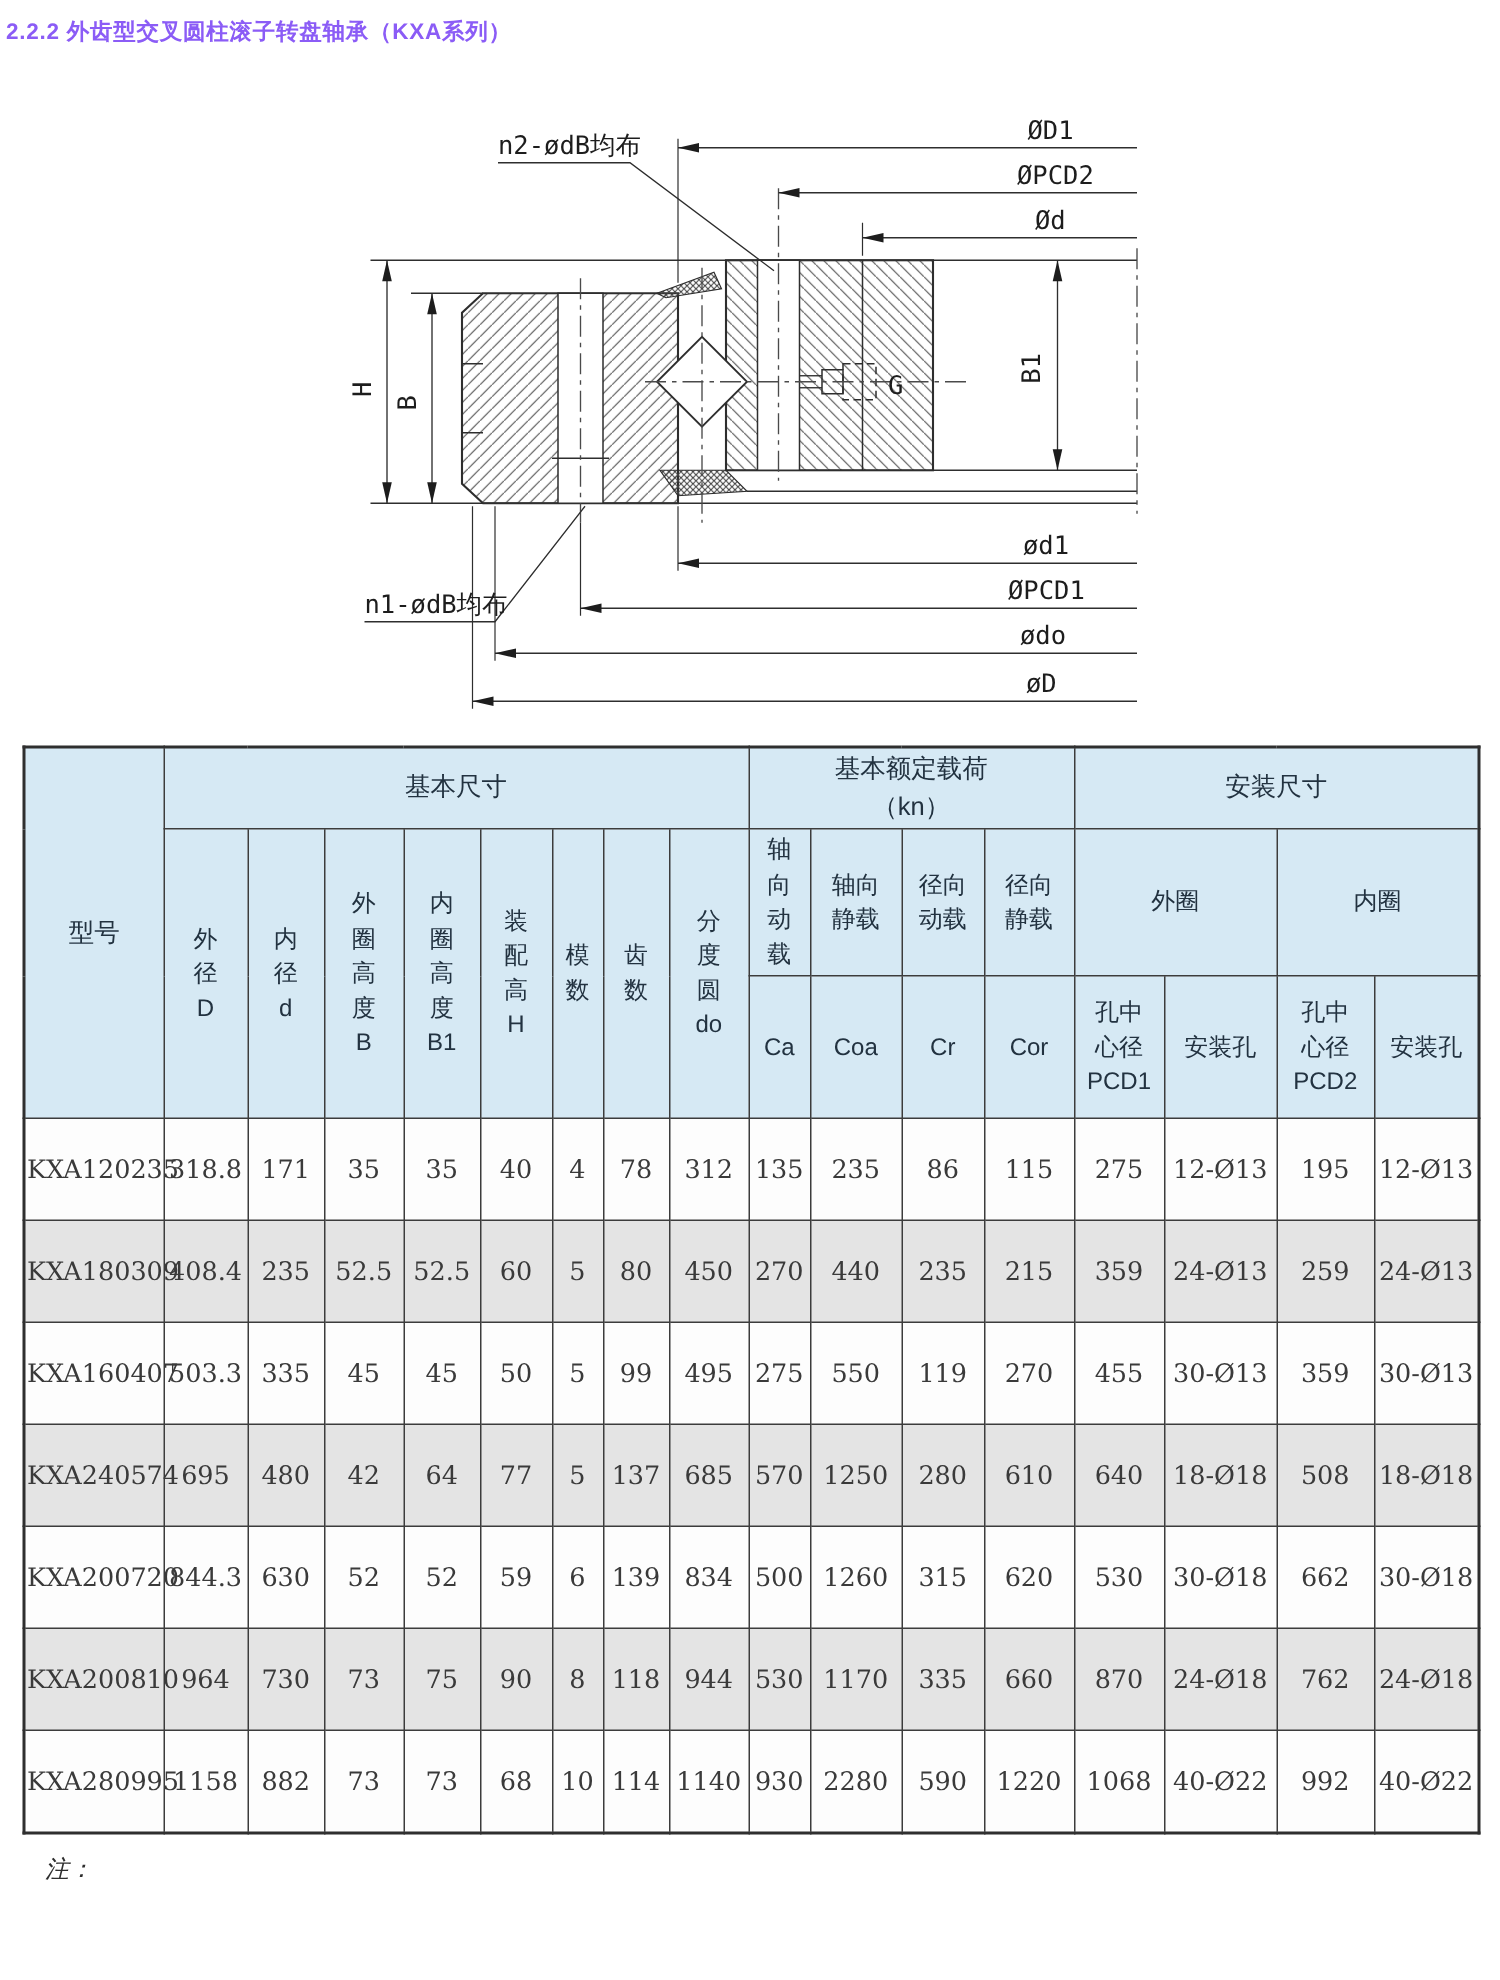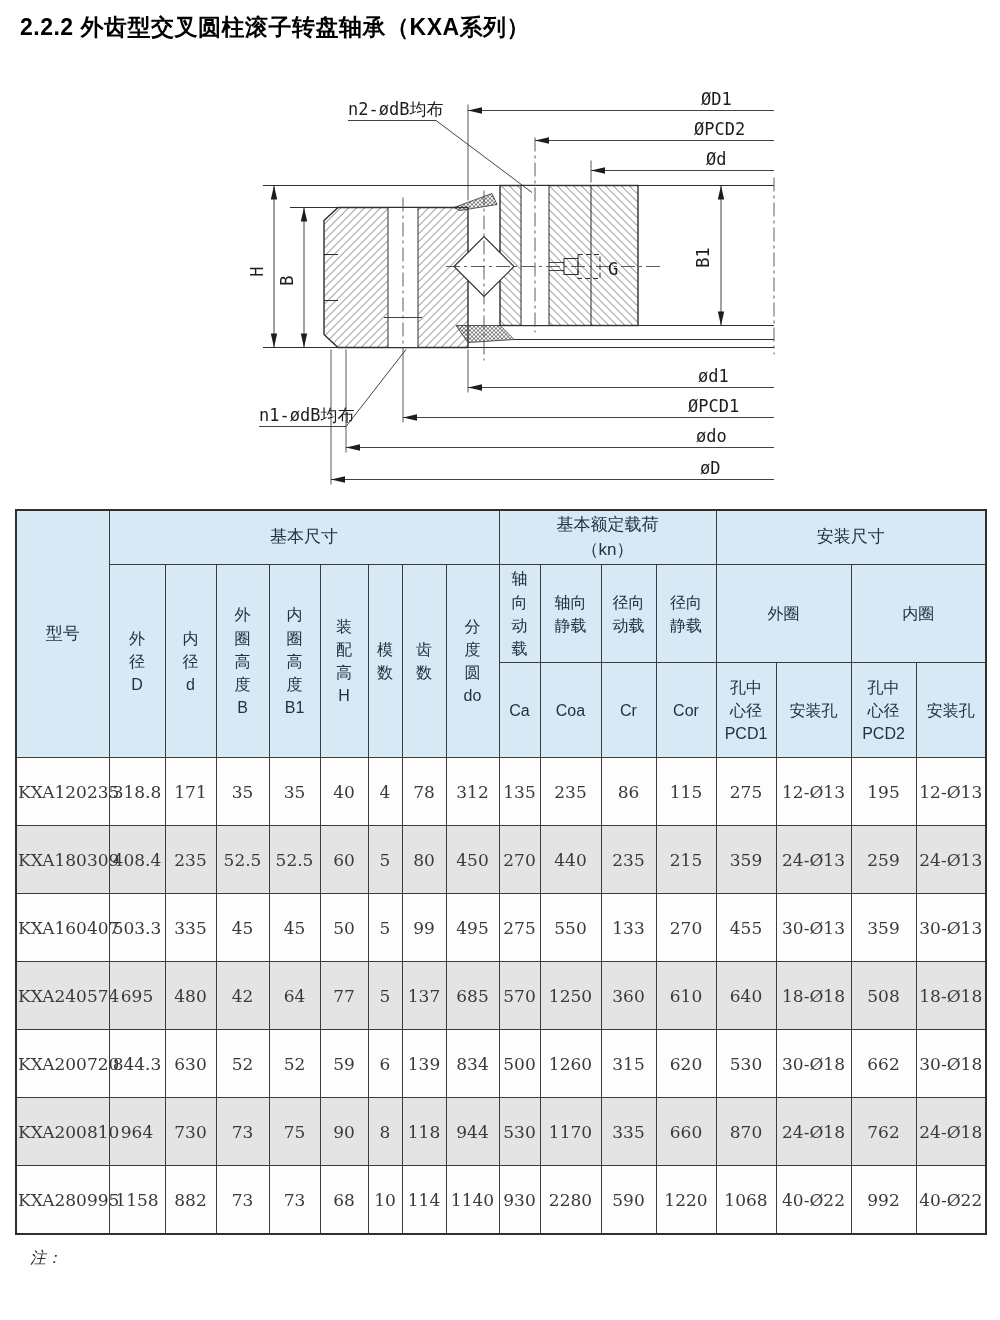--- a/index.html
+++ b/index.html
@@ -8,24 +8,24 @@
     --border:#3c3c3c;
     --ink:#2b2b2b;
   }
   *{box-sizing:border-box;}
   html,body{margin:0;padding:0;background:#ffffff;}
   body{
     width:1000px;height:1320px;overflow:hidden;
     font-family:"Liberation Sans",sans-serif;color:var(--ink);
   }
   .page-title{
-    font-size:23px;font-weight:bold;color:#000000;
-    margin:12px 0 0 20px;letter-spacing:0.5px;
-  }
-  .drawing-wrap{width:800px;height:452px;margin-top:6px;padding-left:16px;}
+    font-size:15px;font-weight:bold;color:#8b5cf6;
+    margin:12px 0 0 4px;letter-spacing:0.5px;
+  }
+  .drawing-wrap{width:800px;height:452px;margin-top:6px;}
   svg text{font-family:"DejaVu Sans Mono","Liberation Mono",monospace;fill:#1d1d1d;}
   svg .cn{font-size:17px;}
   svg .dim{font-size:17px;}
   .tbl-wrap{margin:8px 15px 0 15px;}
   table.spec{
     border-collapse:collapse;table-layout:fixed;width:970px;
     border:2px solid #2f2f2f;
   }
   table.spec th,table.spec td{
     border:1px solid var(--border);
@@ -304,40 +304,40 @@
           <td>503.3</td>
           <td>335</td>
           <td>45</td>
           <td>45</td>
           <td>50</td>
           <td>5</td>
           <td>99</td>
           <td>495</td>
           <td>275</td>
           <td>550</td>
-          <td>133</td>
+          <td>119</td>
           <td>270</td>
           <td>455</td>
           <td>30-Ø13</td>
           <td>359</td>
           <td>30-Ø13</td>
         </tr>
         <tr class="stripe">
           <td>KXA240574</td>
           <td>695</td>
           <td>480</td>
           <td>42</td>
           <td>64</td>
           <td>77</td>
           <td>5</td>
           <td>137</td>
           <td>685</td>
           <td>570</td>
           <td>1250</td>
-          <td>360</td>
+          <td>280</td>
           <td>610</td>
           <td>640</td>
           <td>18-Ø18</td>
           <td>508</td>
           <td>18-Ø18</td>
         </tr>
         <tr>
           <td>KXA200720</td>
           <td>844.3</td>
           <td>630</td>

